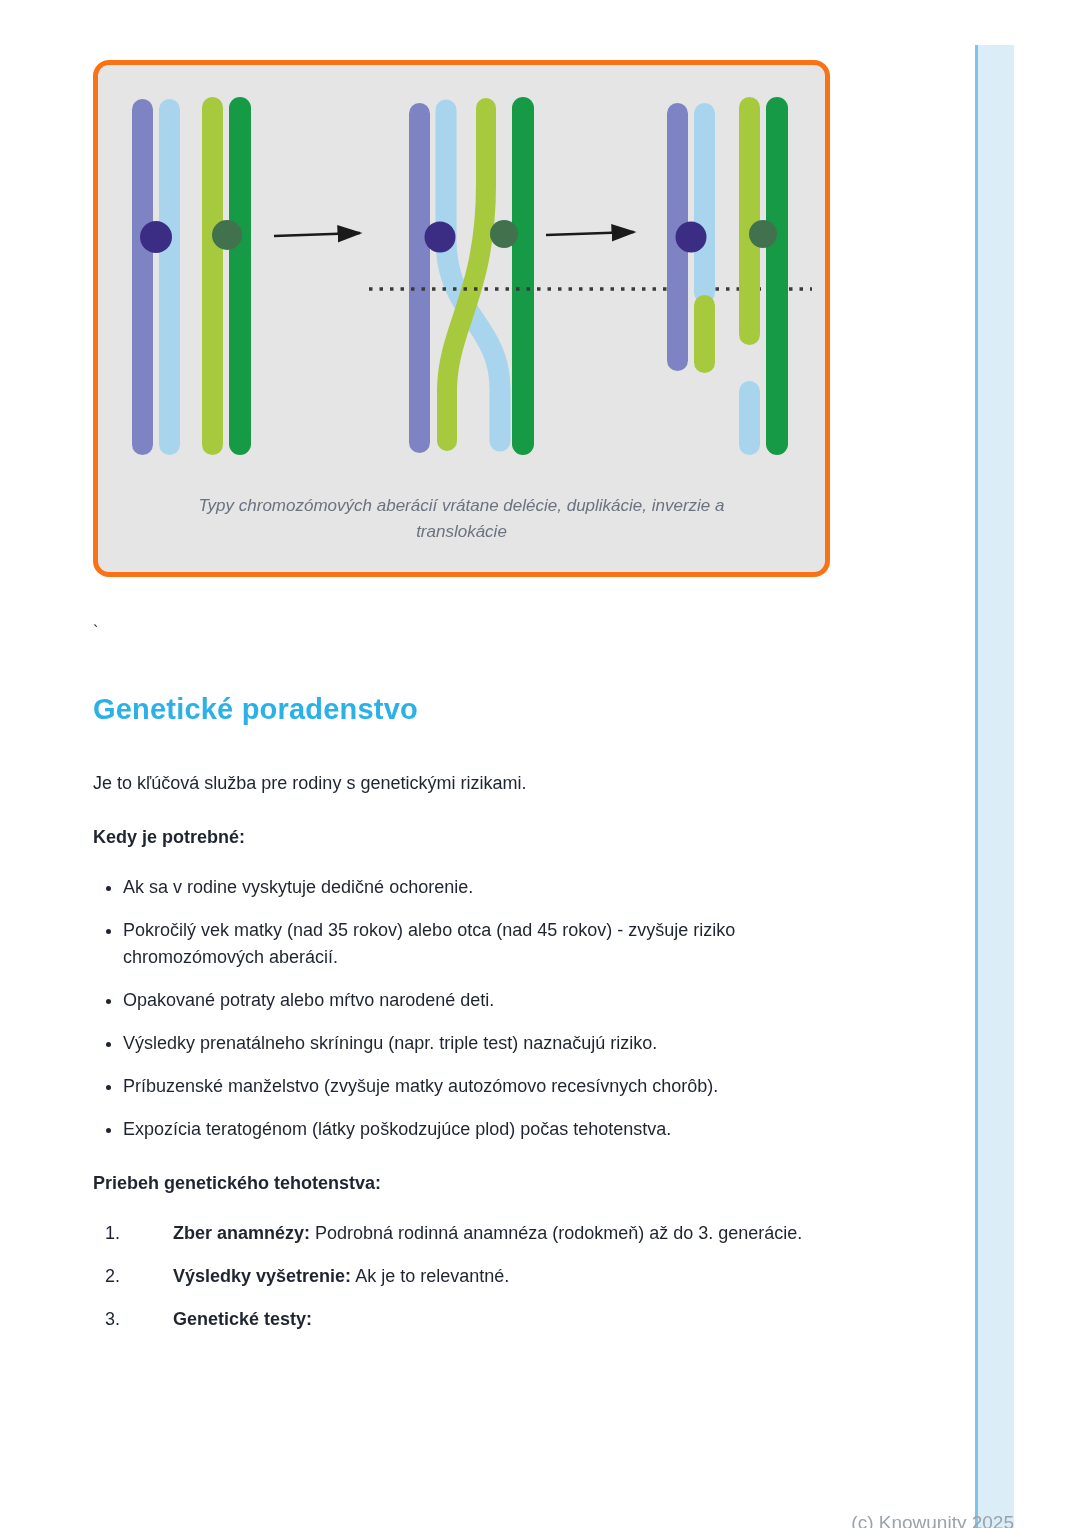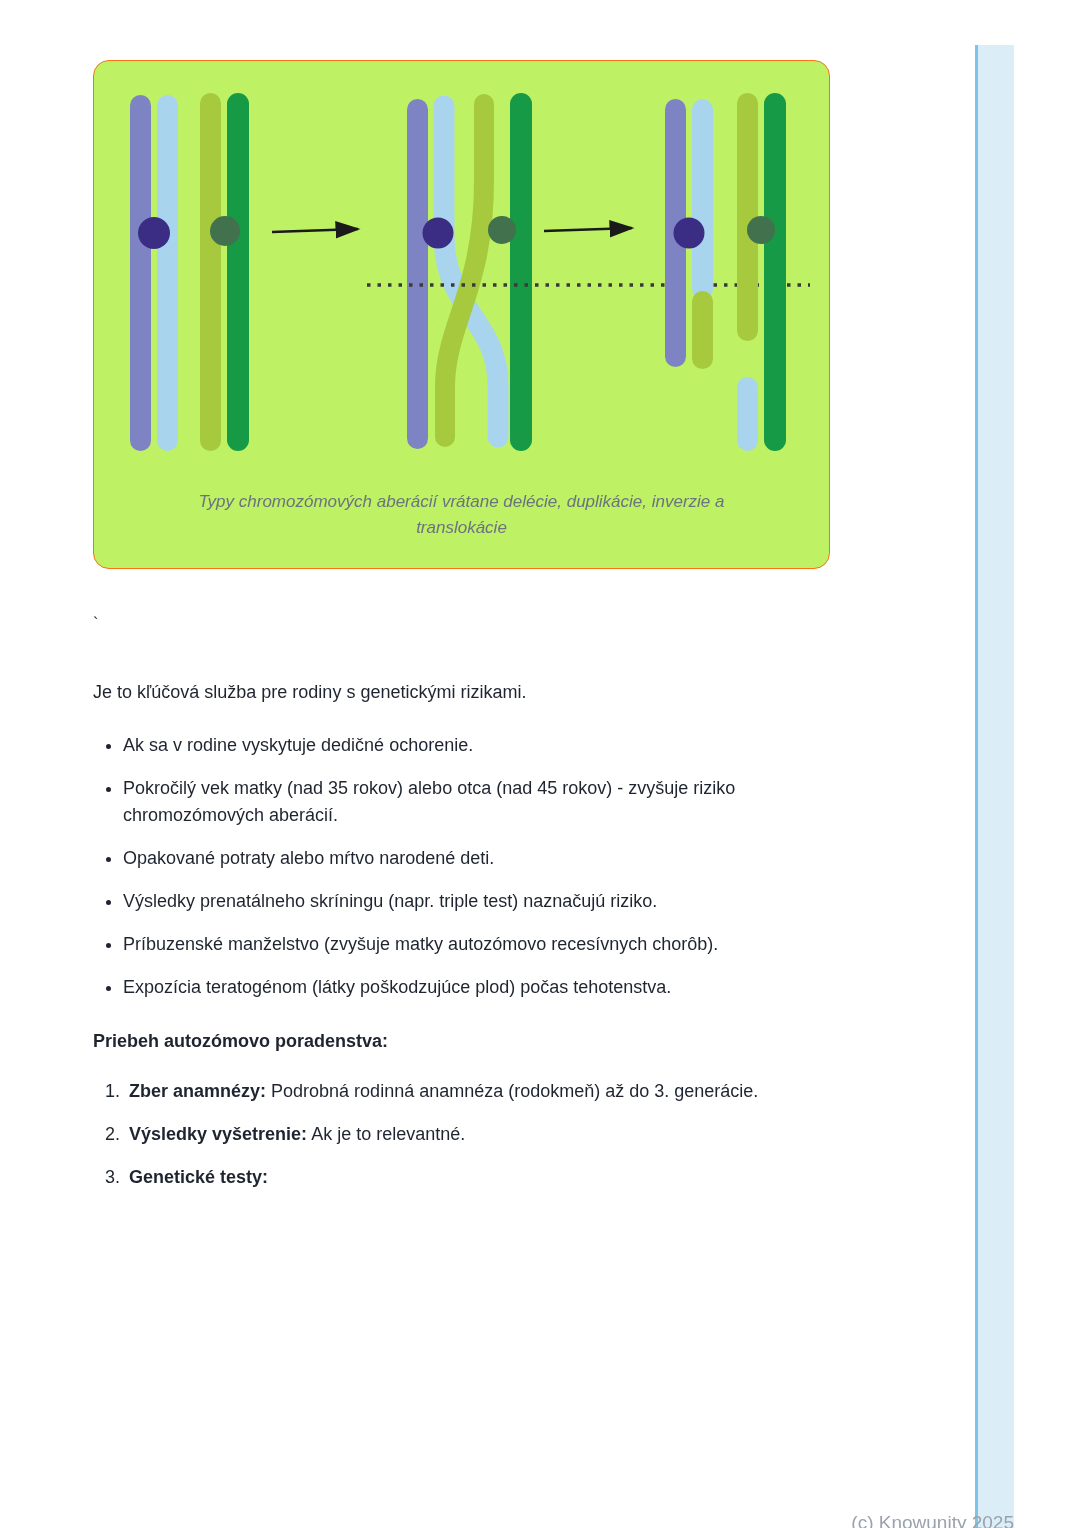--- a/index.html
+++ b/index.html
@@ -13,23 +13,23 @@
     overflow:hidden;
   }
   .content{
     position:absolute;
     left:93px;
     top:60px;
     width:737px;
   }
   
   .figure-card{
-    border:1px solid #f97316;
+    border:5px solid #f97316;
     border-radius:16px;
-    background:#bef264;
+    background:#e5e5e5;
     padding:24px 16px 26px 16px;
   }
   .figure-card svg{display:block;margin:0 auto;}
   .figure-caption{
     margin:14px auto 0 auto;
     max-width:620px;
     text-align:center;
     font-style:italic;
     color:#6b7280;
     font-size:17px;
@@ -81,21 +81,21 @@
   }
   ul.sub{
     margin:14px 0 0 0;
     padding-left:26px;
     list-style:disc;
   }
   ul.sub li{
     font-size:18px;
     line-height:1.5;
   }
-  .b{font-weight:700;}
+  .b{font-weight:700;margin-left:44px;}
   .footer-copy{
     position:absolute;
     top:1512px;
     right:66px;
     font-size:19px;
     color:#9aa2ac;
     z-index:5;
   }
   .side-rail{
     position:absolute;
@@ -157,34 +157,36 @@
           <circle cx="649" cy="145" r="14" fill="#42714e"></circle>
           <rect x="625" y="292" width="21" height="74" rx="10.5" fill="#a9d4ee"></rect>
         </g>
       </svg>
 
       <div class="figure-caption">Typy chromozómových aberácií vrátane delécie, duplikácie, inverzie a translokácie</div>
     </div>
 
     <div class="stray">`</div>
 
+    <h1 class="section-title">Genetické poradenstvo</h1>
 
     <p class="intro">Je to kľúčová služba pre rodiny s genetickými rizikami.</p>
 
+    <div class="sub-heading">Kedy je potrebné:</div>
 
     <ul class="bullets">
       <li><span>Ak sa v rodine vyskytuje dedičné ochorenie.</span></li>
       <li><span>Pokročilý vek matky (nad 35 rokov) alebo otca (nad 45 rokov) - zvyšuje riziko chromozómových aberácií.</span></li>
       <li><span>Opakované potraty alebo mŕtvo narodené deti.</span></li>
       <li><span>Výsledky prenatálneho skríningu (napr. triple test) naznačujú riziko.</span></li>
       <li><span>Príbuzenské manželstvo (zvyšuje matky autozómovo recesívnych chorôb).</span></li>
       <li><span>Expozícia teratogénom (látky poškodzujúce plod) počas tehotenstva.</span></li>
     </ul>
 
-    <div class="sub-heading">Priebeh autozómovo poradenstva:</div>
+    <div class="sub-heading">Priebeh genetického tehotenstva:</div>
 
     <ol class="process">
       <li>
         <span class="b">Zber anamnézy:</span><span> Podrobná rodinná anamnéza (rodokmeň) až do 3. generácie.</span>
       </li>
       <li>
         <span class="b">Výsledky vyšetrenie:</span><span> Ak je to relevantné.</span>
       </li>
       <li>
         <span class="b">Genetické testy:</span><span></span>

